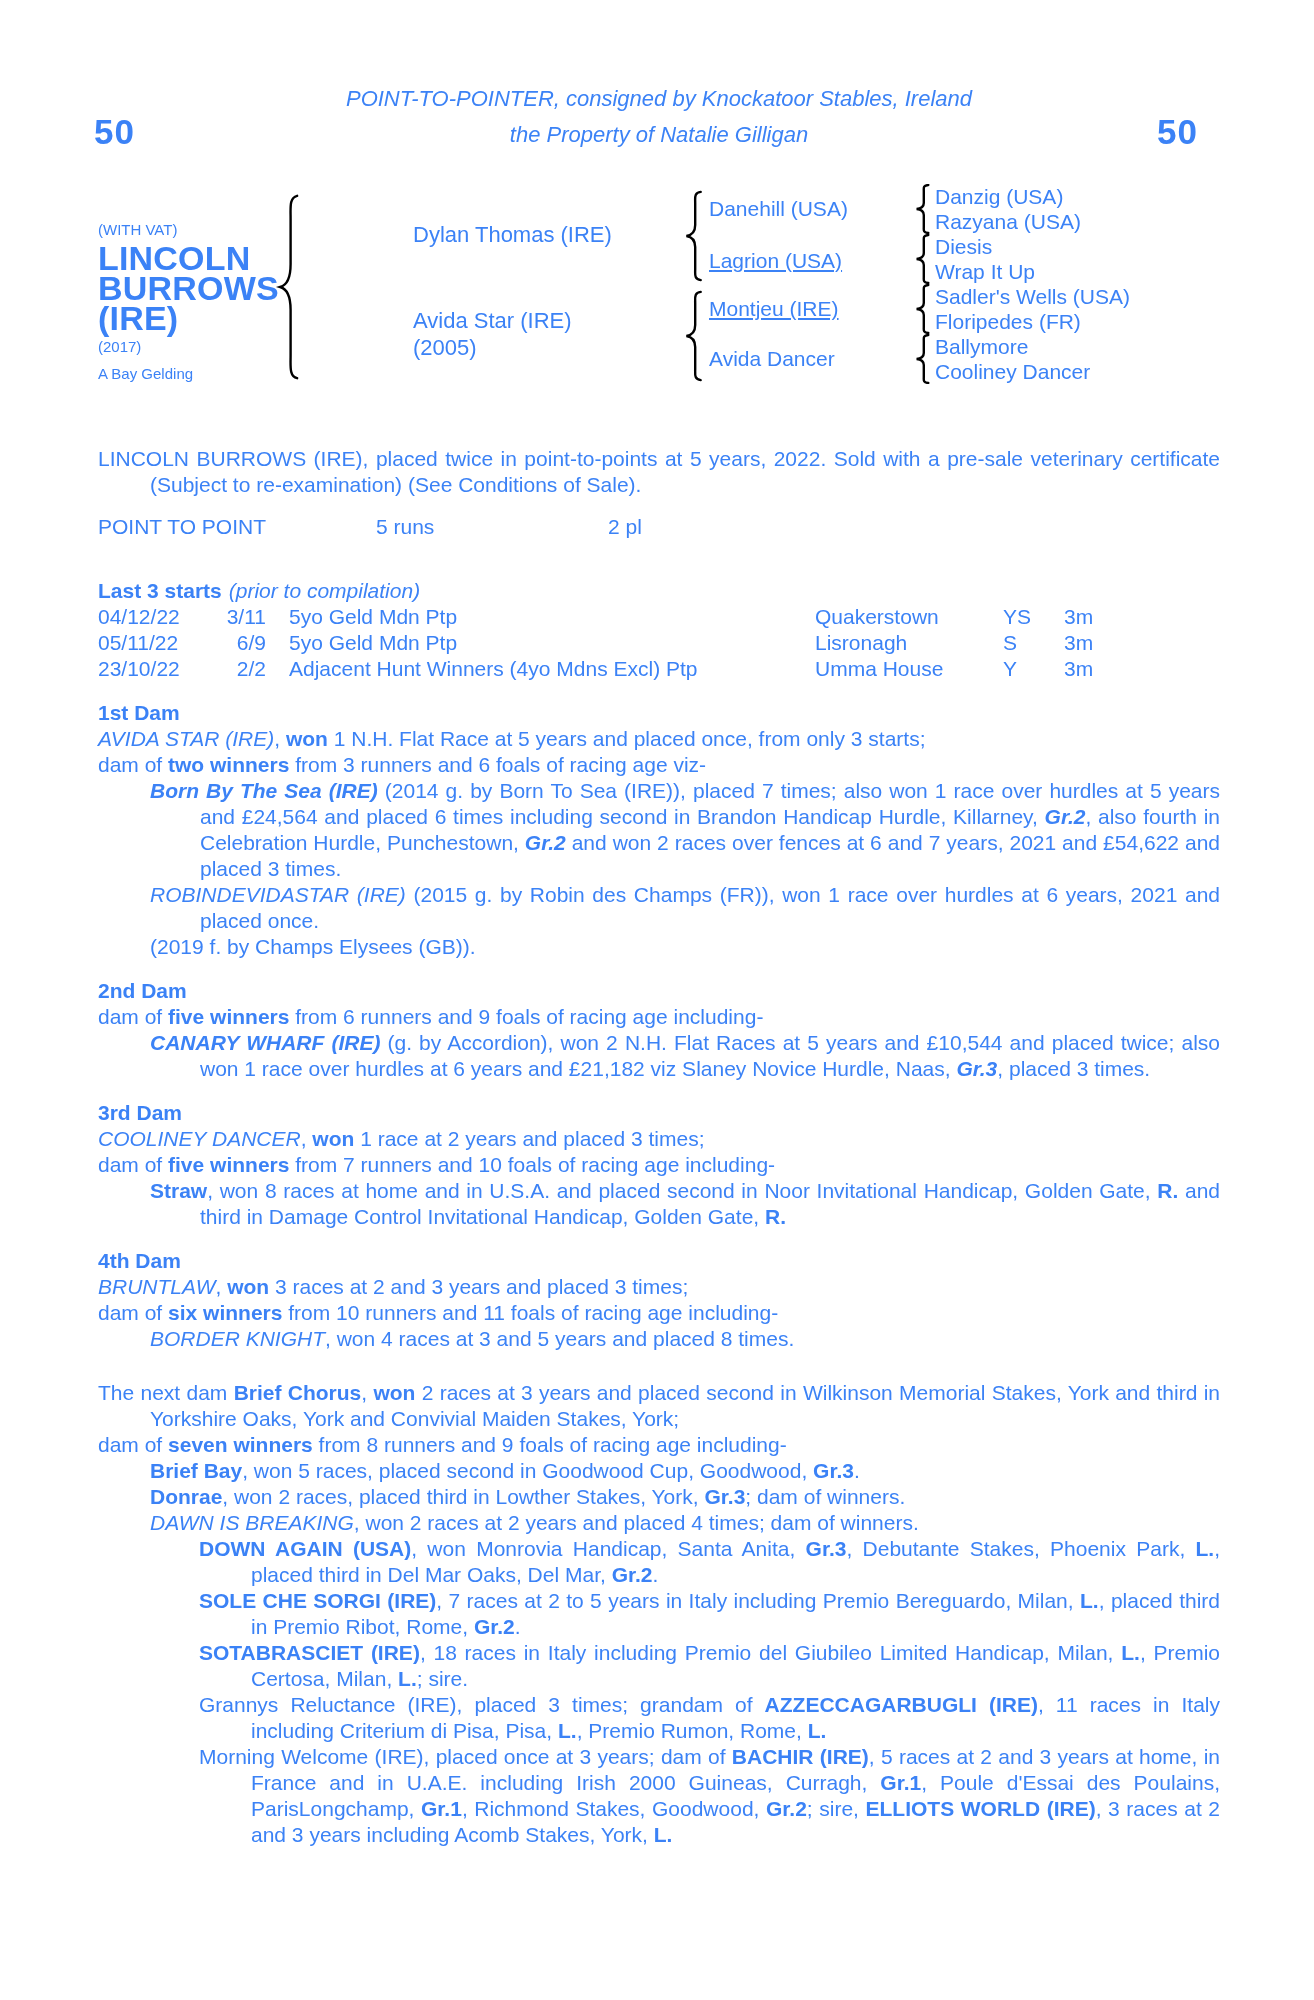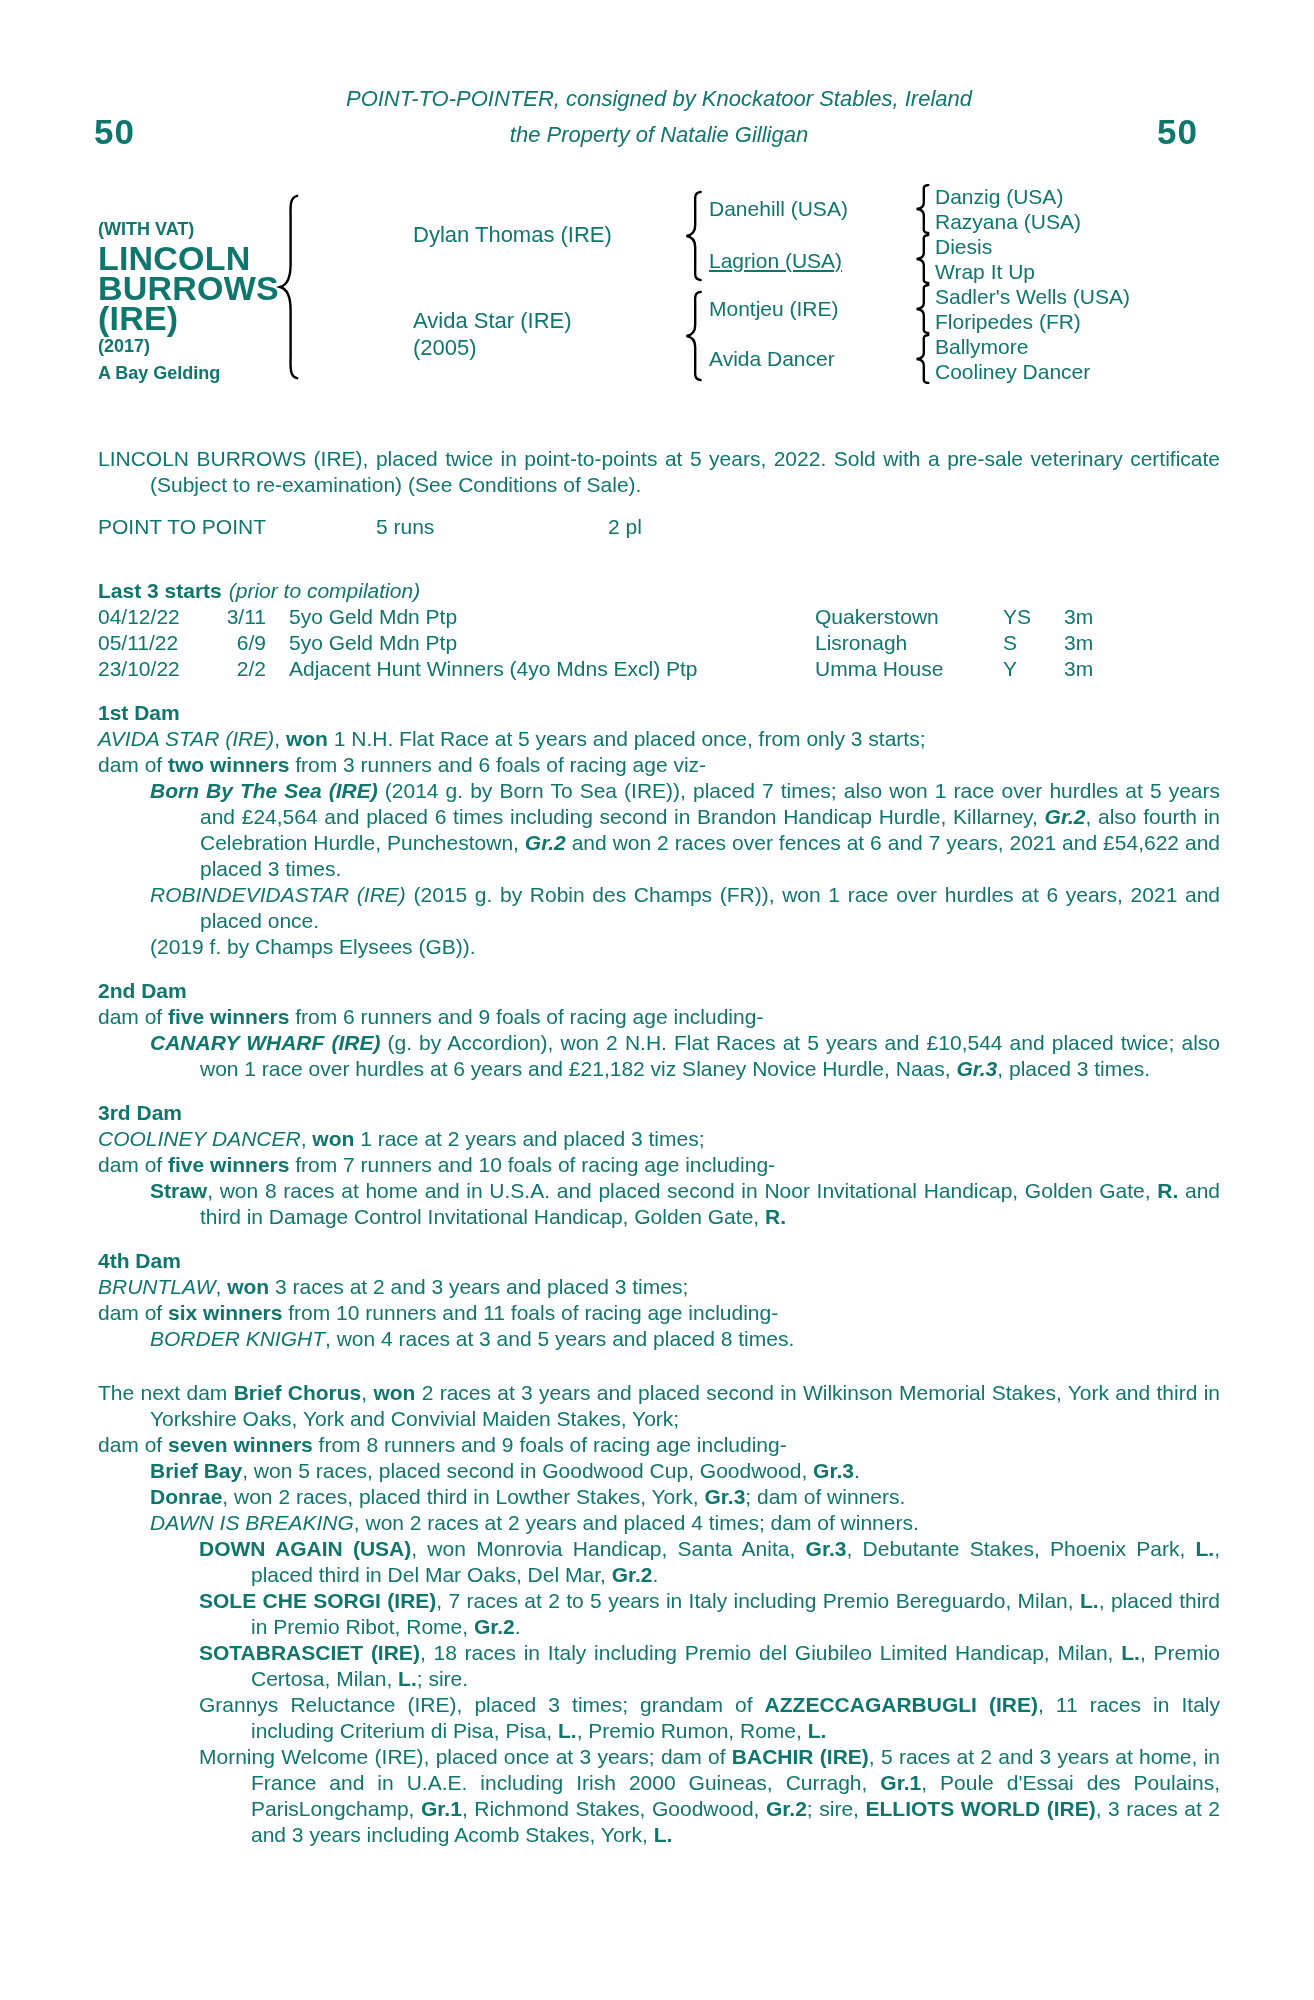--- a/index.html
+++ b/index.html
@@ -1,20 +1,20 @@
 <!DOCTYPE html>
 <html><head>
 <meta charset="utf-8">
 <style>
   html,body{margin:0;padding:0;background:#e8e8e8;}
   .page{
     position:relative;
     width:1314px;height:2000px;
     background:#ffffff;
-    color:#0f766e;
+    color:#3b82f6;
     font-family:"Liberation Sans","DejaVu Sans",sans-serif;
     font-size:21px;
     overflow:hidden;
     margin:0 auto;
   }
   .content{margin-left:98px;width:1122px;}
   .b{font-weight:bold;}
   .i{font-style:italic;}
   .bi{font-weight:bold;font-style:italic;}
 
@@ -23,21 +23,21 @@
   .title1{text-align:center;font-style:italic;font-size:22px;line-height:26px;}
   .title-row{position:relative;height:42px;margin-top:4px;}
   .title2{text-align:center;font-style:italic;font-size:22px;padding-top:6px;}
   .lot{position:absolute;top:-4px;font-size:35px;font-weight:bold;letter-spacing:1px;}
   .lot-left{left:-4px;}
   .lot-right{right:22px;}
 
   
   .pedigree{position:relative;height:206px;margin-top:26px;}
   .horse-block{position:absolute;left:0;top:32px;width:270px;}
-  .hb-line{font-size:18px;line-height:27px;font-weight:bold;}
+  .hb-line{font-size:15px;line-height:27px;}
   .hb-name{font-size:34px;font-weight:bold;line-height:30px;letter-spacing:0.2px;}
   .gen1{position:absolute;left:315px;width:250px;height:100px;display:flex;flex-direction:column;justify-content:center;font-size:22px;line-height:27px;}
   .g1-0{top:0;}
   .g1-1{top:100px;}
   .gen2{position:absolute;left:611px;width:190px;height:50px;display:flex;align-items:center;font-size:21px;}
   .gen3{position:absolute;left:837px;width:290px;height:25px;display:flex;align-items:center;font-size:21px;}
   .brace{position:absolute;}
   .b-big{left:177px;top:8px;width:26px;height:190px;}
   .b-mid0{left:584px;top:6px;width:22px;height:92px;}
   .b-mid1{left:584px;top:106px;width:22px;height:92px;}
@@ -106,21 +106,21 @@
 
       <svg class="brace b-mid0" viewBox="0 0 20 100" preserveAspectRatio="none">
           <path d="M17,2 C11,3 12,8 12,14 L12,38 C12,46 9,49 4,50 C9,51 12,54 12,62 L12,86 C12,92 11,97 17,98" fill="none" stroke="#000" stroke-width="2.4" vector-effect="non-scaling-stroke" stroke-linecap="round"></path>
         </svg>
       <svg class="brace b-mid1" viewBox="0 0 20 100" preserveAspectRatio="none">
           <path d="M17,2 C11,3 12,8 12,14 L12,38 C12,46 9,49 4,50 C9,51 12,54 12,62 L12,86 C12,92 11,97 17,98" fill="none" stroke="#000" stroke-width="2.4" vector-effect="non-scaling-stroke" stroke-linecap="round"></path>
         </svg>
 
       <div class="gen2" style="top:0;">Danehill (USA)</div>
       <div class="gen2" style="top:52px;text-decoration:underline;">Lagrion (USA)</div>
-      <div class="gen2" style="top:100px;">Montjeu (IRE)</div>
+      <div class="gen2" style="top:100px;text-decoration:underline;">Montjeu (IRE)</div>
       <div class="gen2" style="top:150px;">Avida Dancer</div>
 
       <svg class="brace b-sm" style="top:0;" viewBox="0 0 20 100" preserveAspectRatio="none">
           <path d="M17,2 C11,3 12,8 12,14 L12,38 C12,46 9,49 4,50 C9,51 12,54 12,62 L12,86 C12,92 11,97 17,98" fill="none" stroke="#000" stroke-width="2.4" vector-effect="non-scaling-stroke" stroke-linecap="round"></path>
         </svg>
       <svg class="brace b-sm" style="top:50px;" viewBox="0 0 20 100" preserveAspectRatio="none">
           <path d="M17,2 C11,3 12,8 12,14 L12,38 C12,46 9,49 4,50 C9,51 12,54 12,62 L12,86 C12,92 11,97 17,98" fill="none" stroke="#000" stroke-width="2.4" vector-effect="non-scaling-stroke" stroke-linecap="round"></path>
         </svg>
       <svg class="brace b-sm" style="top:100px;" viewBox="0 0 20 100" preserveAspectRatio="none">
           <path d="M17,2 C11,3 12,8 12,14 L12,38 C12,46 9,49 4,50 C9,51 12,54 12,62 L12,86 C12,92 11,97 17,98" fill="none" stroke="#000" stroke-width="2.4" vector-effect="non-scaling-stroke" stroke-linecap="round"></path>

